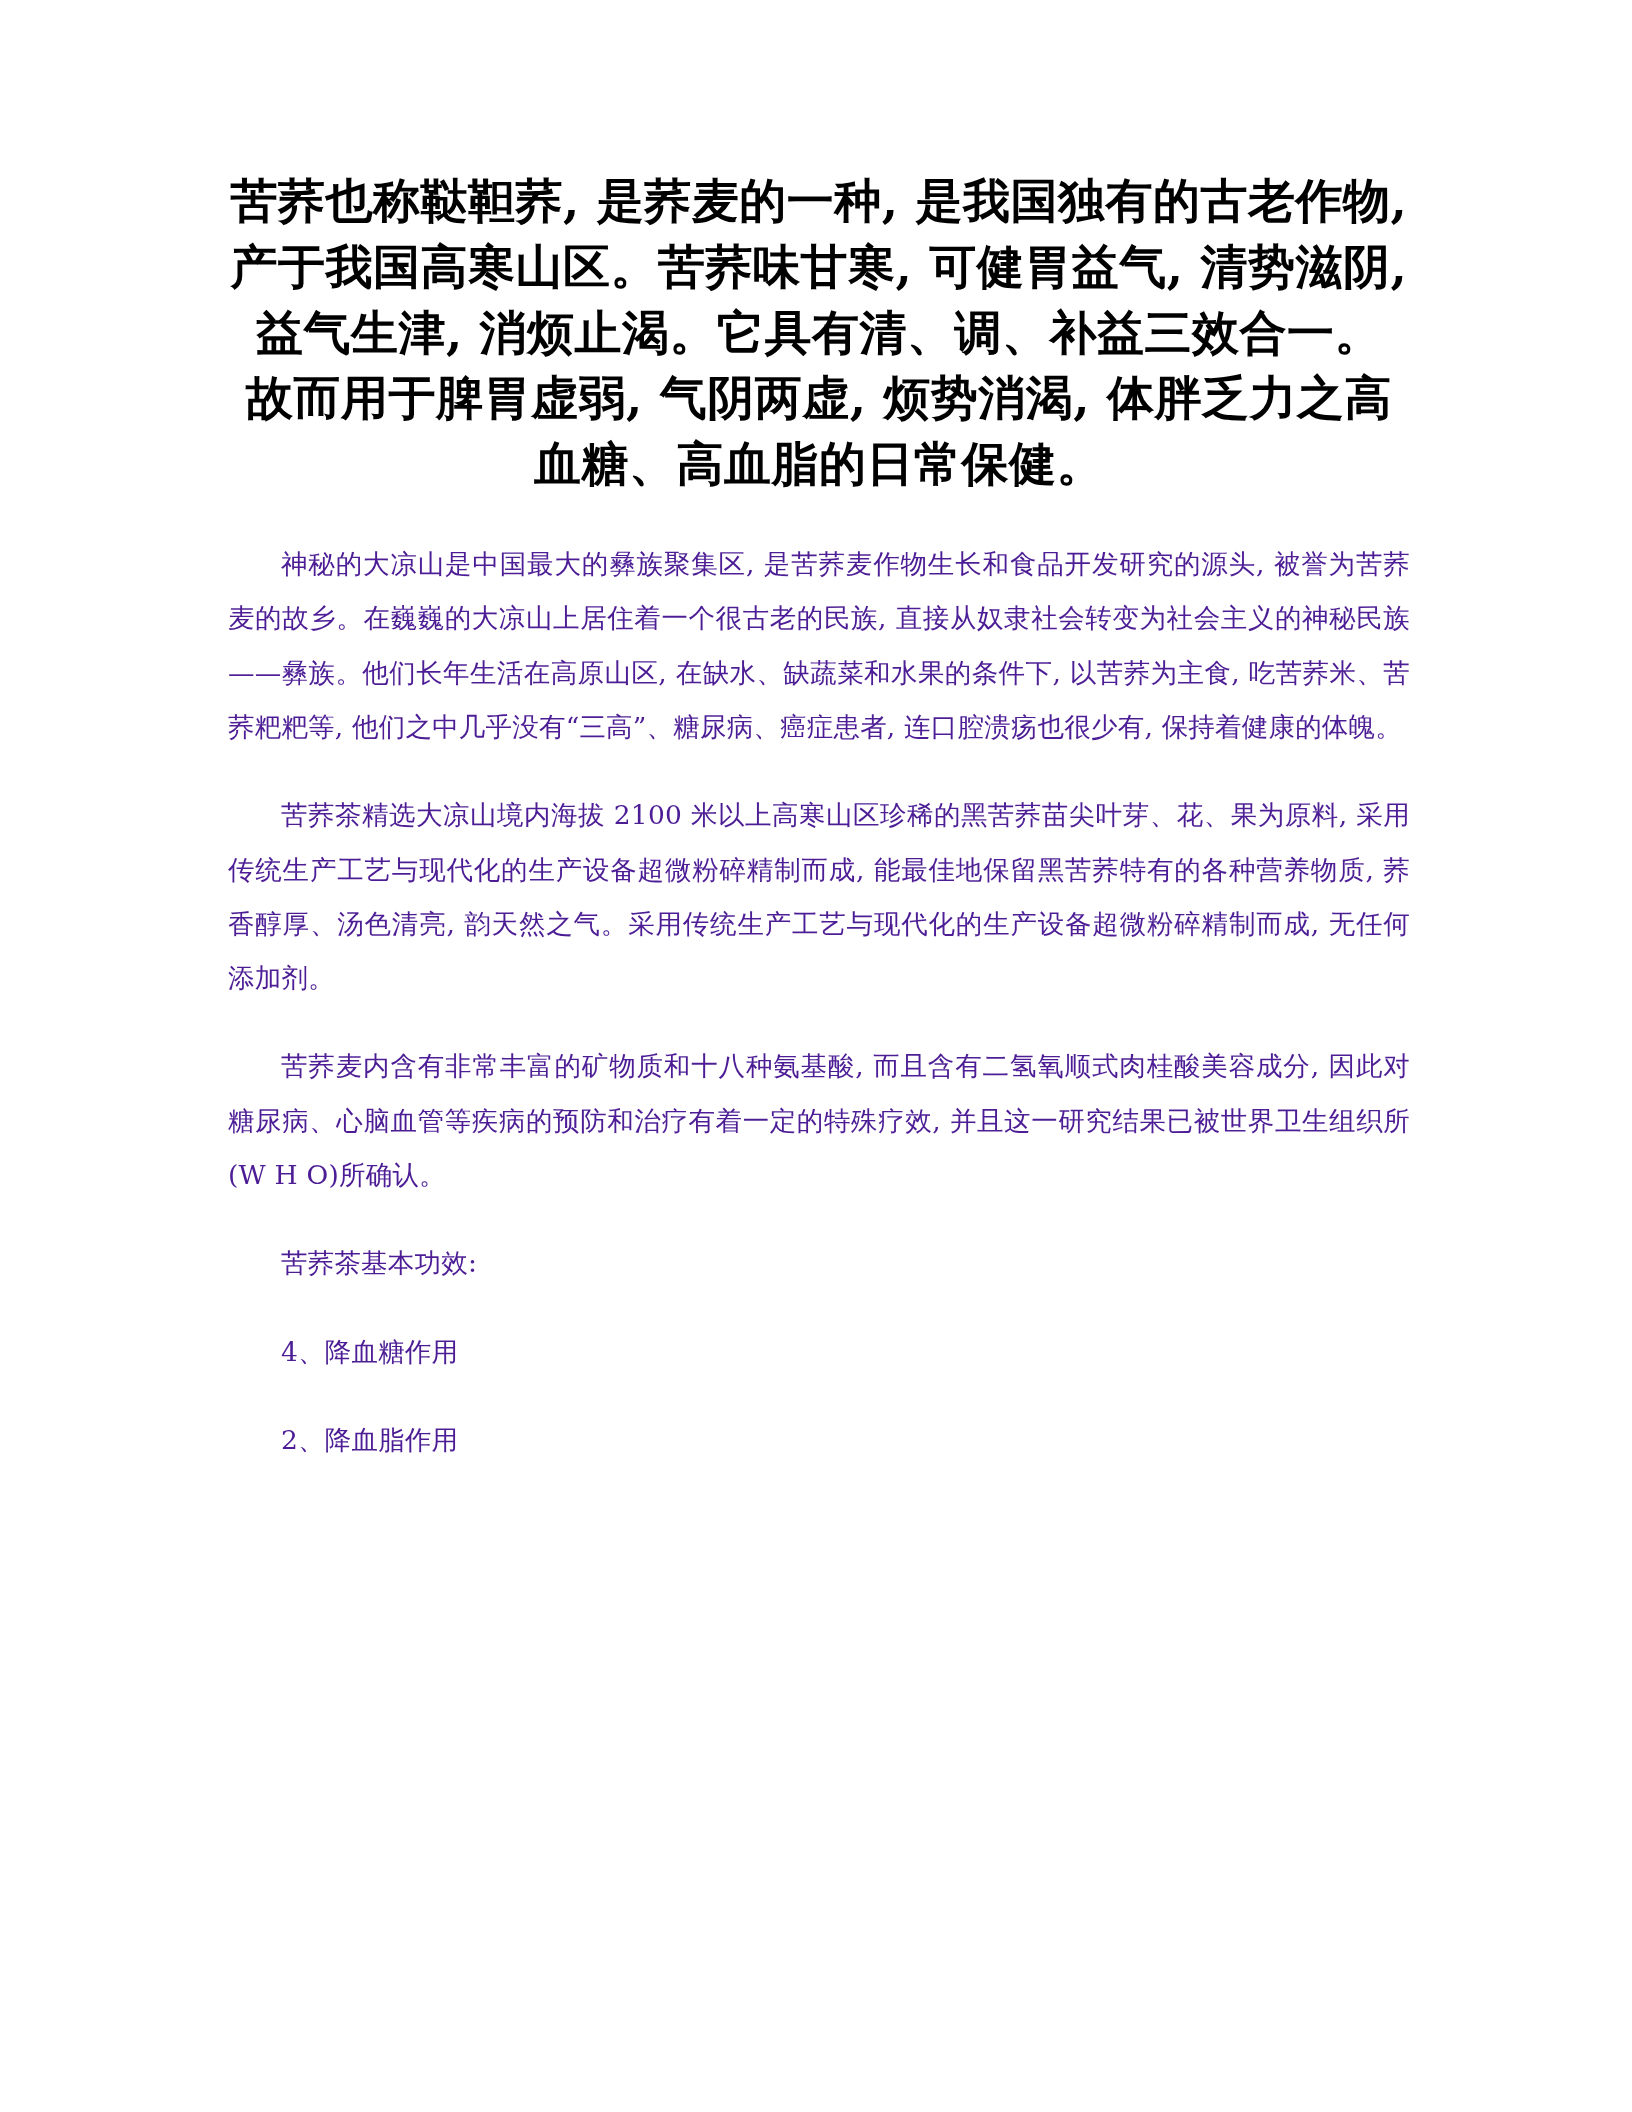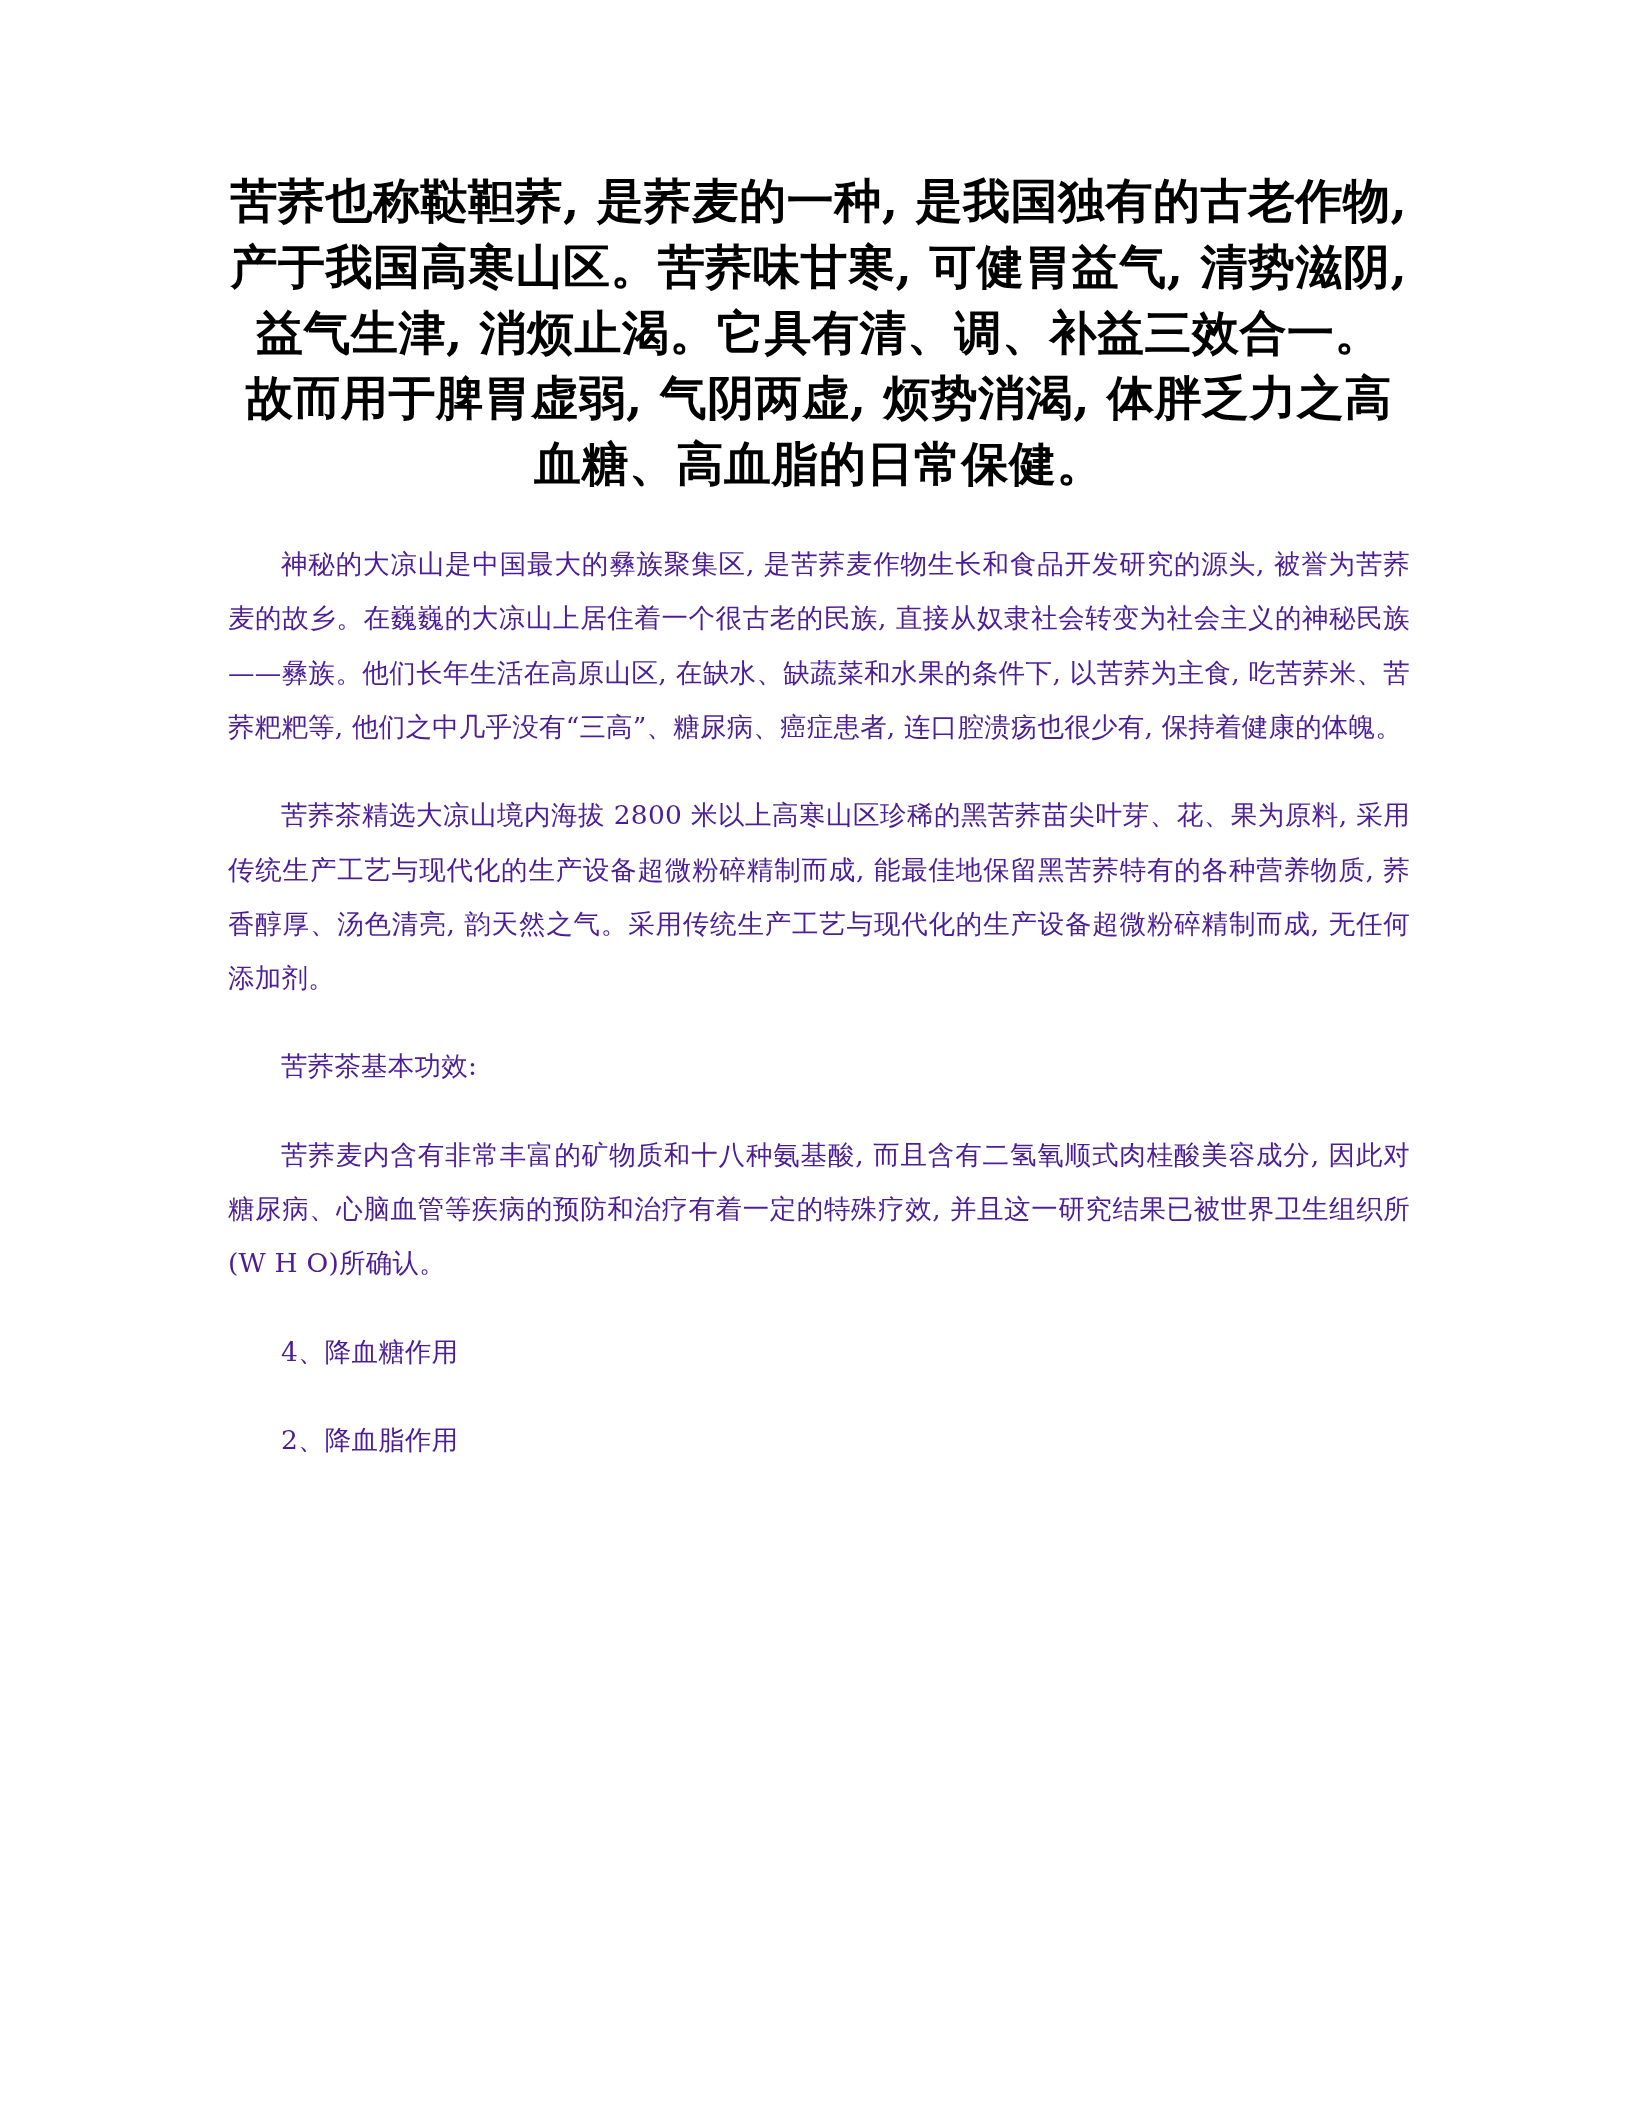--- a/index.html
+++ b/index.html
@@ -67,25 +67,25 @@
 </head>
 <body>
 
 <div class="page">
   <div class="content">
 
     <h1 class="doc-heading">苦荞也称鞑靼荞, 是荞麦的一种, 是我国独有的古老作物, 产于我国高寒山区。苦荞味甘寒, 可健胃益气, 清势滋阴, 益气生津, 消烦止渴。它具有清、调、补益三效合一。 故而用于脾胃虚弱, 气阴两虚, 烦势消渴, 体胖乏力之高血糖、高血脂的日常保健。</h1>
 
     <p class="para gap-large">神秘的大凉山是中国最大的彝族聚集区, 是苦荞麦作物生长和食品开发研究的源头, 被誉为苦荞麦的故乡。在巍巍的大凉山上居住着一个很古老的民族, 直接从奴隶社会转变为社会主义的神秘民族——彝族。他们长年生活在高原山区, 在缺水、缺蔬菜和水果的条件下, 以苦荞为主食, 吃苦荞米、苦荞粑粑等, 他们之中几乎没有“三高”、糖尿病、癌症患者, 连口腔溃疡也很少有, 保持着健康的体魄。</p>
 
-    <p class="para gap-large">苦荞茶精选大凉山境内海拔 2800 米以上高寒山区珍稀的黑苦荞苗尖叶芽、花、果为原料, 采用传统生产工艺与现代化的生产设备超微粉碎精制而成, 能最佳地保留黑苦荞特有的各种营养物质, 荞香醇厚、汤色清亮, 韵天然之气。采用传统生产工艺与现代化的生产设备超微粉碎精制而成, 无任何添加剂。</p>
+    <p class="para gap-large">苦荞茶精选大凉山境内海拔 2100 米以上高寒山区珍稀的黑苦荞苗尖叶芽、花、果为原料, 采用传统生产工艺与现代化的生产设备超微粉碎精制而成, 能最佳地保留黑苦荞特有的各种营养物质, 荞香醇厚、汤色清亮, 韵天然之气。采用传统生产工艺与现代化的生产设备超微粉碎精制而成, 无任何添加剂。</p>
+
+    <p class="para gap-large">苦荞麦内含有非常丰富的矿物质和十八种氨基酸, 而且含有二氢氧顺式肉桂酸美容成分, 因此对糖尿病、心脑血管等疾病的预防和治疗有着一定的特殊疗效, 并且这一研究结果已被世界卫生组织所(W H O)所确认。</p>
 
     <p class="para short gap-large">苦荞茶基本功效:</p>
-
-    <p class="para gap-large">苦荞麦内含有非常丰富的矿物质和十八种氨基酸, 而且含有二氢氧顺式肉桂酸美容成分, 因此对糖尿病、心脑血管等疾病的预防和治疗有着一定的特殊疗效, 并且这一研究结果已被世界卫生组织所(W H O)所确认。</p>
 
     <p class="para short gap-large">4、降血糖作用</p>
 
 
     <p class="para short">2、降血脂作用</p>
 
   </div>
 </div>
 
 </body></html>

